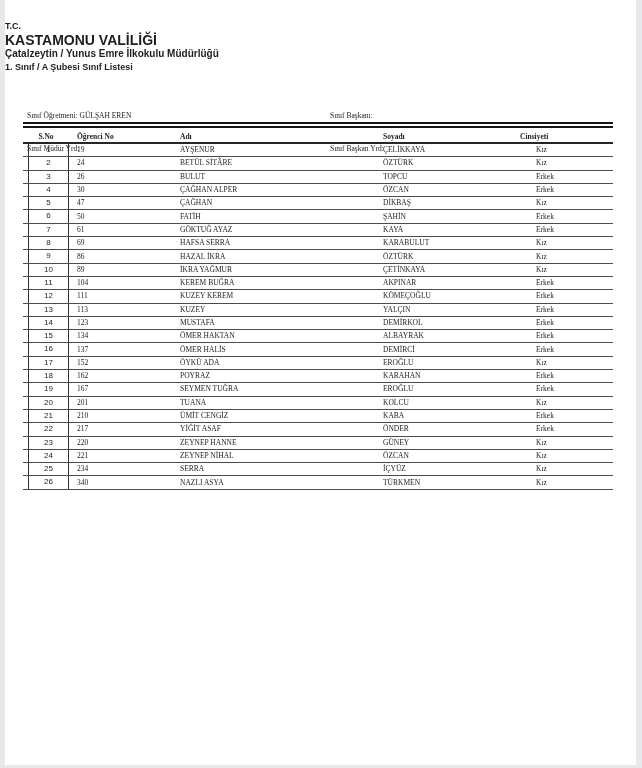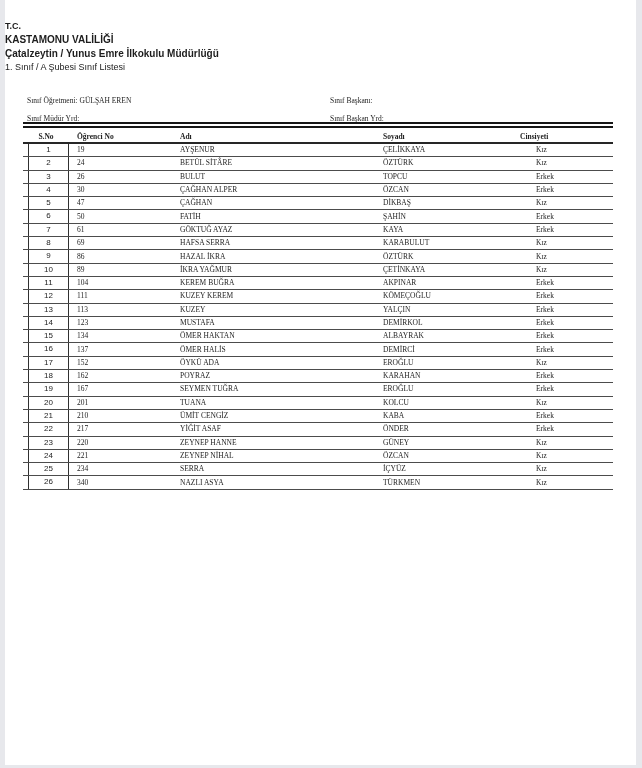--- a/index.html
+++ b/index.html
@@ -6,28 +6,28 @@
   html,body { width:642px; height:768px; overflow:hidden; }
   body { background:#e7e8ec; position:relative;
          font-family:"Liberation Serif", serif; color:#1d1d1d; }
   .page { position:absolute; left:5px; top:0; right:6px; bottom:3px;
           background:#ffffff; }
 
   
   .doc-header { padding-top:20px; 
                 font-family:"Liberation Sans", sans-serif; }
   .doc-header .t1 { font-size:9px;  font-weight:bold; line-height:13px; }
-  .doc-header .t2 { font-size:10px; font-weight:bold; line-height:14px; }
+  .doc-header .t2 { font-size:14px; font-weight:bold; line-height:14px; }
   .doc-header .t3 { font-size:10px; font-weight:bold; line-height:14px; }
-  .doc-header .t4 { font-size:9px;  font-weight:normal; line-height:13px; color:#222; }
+  .doc-header .t4 { font-size:9px;  font-weight:bold; line-height:13px; color:#222; }
 
   
   .fields { position:absolute; top:94px; left:22px; right:20px;
             font-size:7.5px; }
-  .frow { height:18px; position:relative; }
+  .frow { height:18px; position:relative;margin-top:15px; }
   .f-left  { position:absolute; left:0; top:2px; }
   .f-right { position:absolute; left:303px; top:2px; }
 
   
   .double-rule { position:absolute; top:122px; left:18px; width:590px;
                  height:6px; border-top:2px solid #161616;
                  border-bottom:2px solid #161616; }
 
   
   .tbl { position:absolute; top:131px; left:18px; width:590px; }

